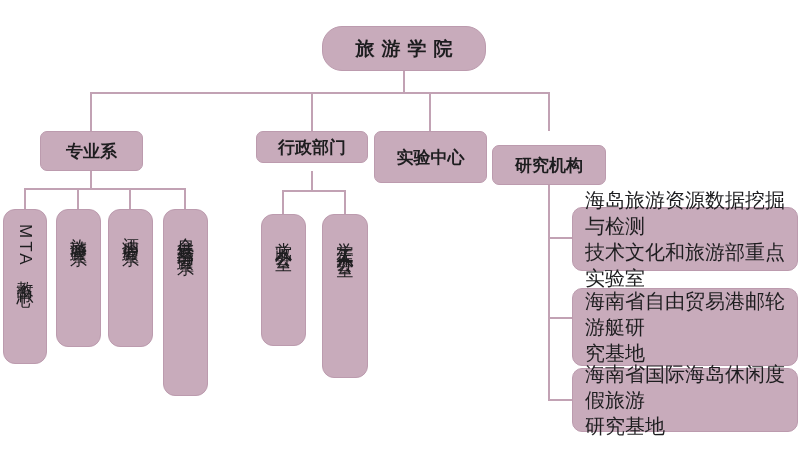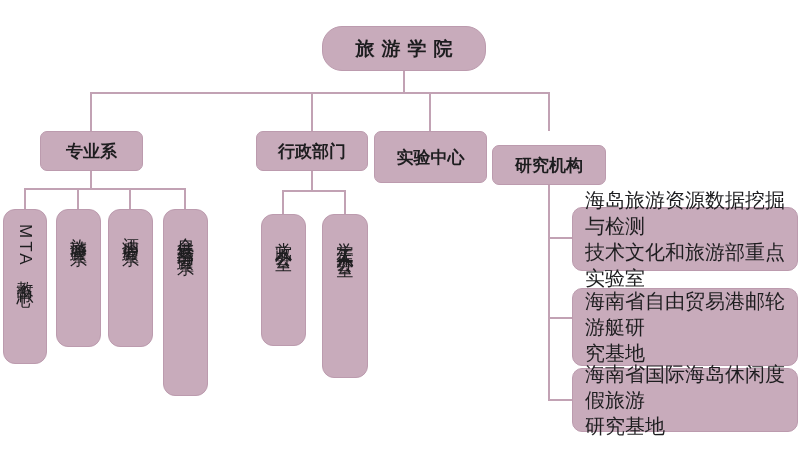--- a/index.html
+++ b/index.html
@@ -94,21 +94,21 @@
   <div class="hline" style="left:548px;top:317px;width:24px;height:2px;"></div>
   <div class="hline" style="left:548px;top:399px;width:24px;height:2px;"></div>
 
   <div class="box level1" style="left:322px;top:26px;width:164px;height:45px;">
     <span>旅游学院</span>
   </div>
 
   <div class="box level2" style="left:40px;top:131px;width:103px;height:40px;">
     <span>专业系</span>
   </div>
-  <div class="box level2" style="left:256px;top:131px;width:112px;height:40px;">
+  <div class="box level2" style="left:256px;top:131px;width:112px;height:32px;">
     <span>行政部门</span>
   </div>
   <div class="box level2" style="left:374px;top:131px;width:113px;height:52px;">
     <span>实验中心</span>
   </div>
   <div class="box level2" style="left:492px;top:145px;width:114px;height:40px;">
     <span>研究机构</span>
   </div>
 
   <div class="box vbox" style="left:3px;top:209px;width:44px;height:155px;">

